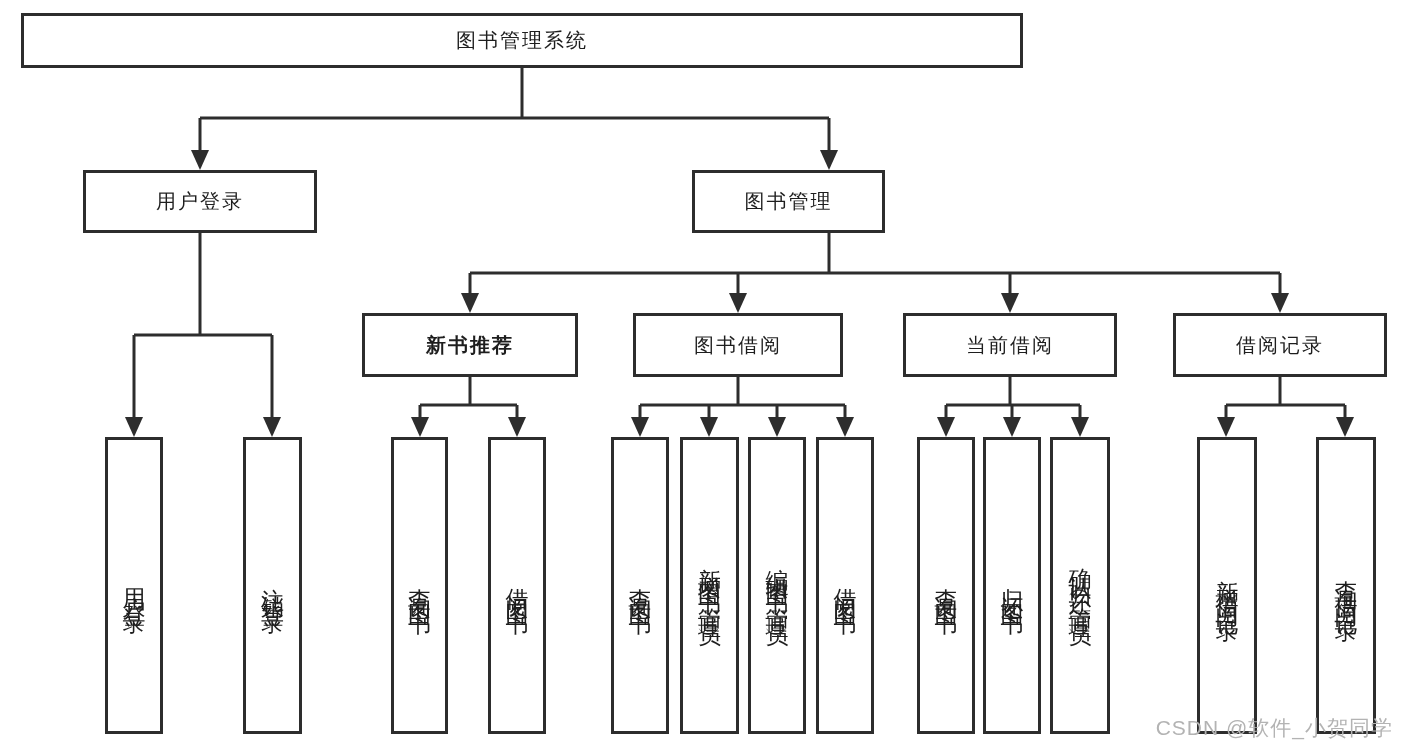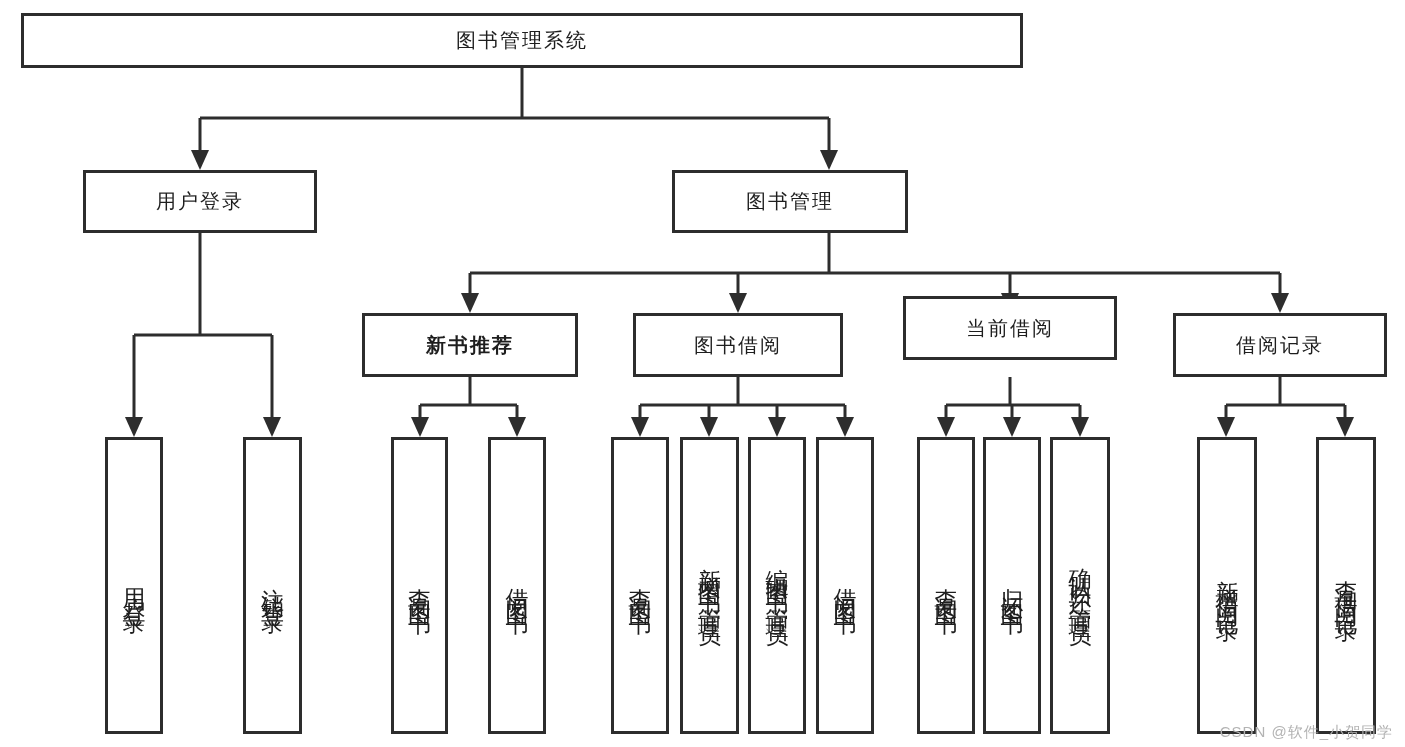--- a/index.html
+++ b/index.html
@@ -44,21 +44,21 @@
     writing-mode: vertical-rl;
     text-orientation: mixed;
     letter-spacing: 8px;
     line-height: 1;
     max-height: 284px;
   }
   .watermark {
     position: absolute;
     right: 12px;
     bottom: 5px;
-    font-size: 15px;
+    font-size: 21px;
     color: #b3b3b3;
     letter-spacing: 1px;
     z-index: 3;
     white-space: nowrap;
   }
 </style>
 </head>
 <body>
 
 <div class="canvas">
@@ -139,31 +139,31 @@
     </g>
   </svg>
 
   <div class="node h" style="left:21px; top:13px; width:1002px; height:55px;">
     <span>图书管理系统</span>
   </div>
 
   <div class="node h" style="left:83px; top:170px; width:234px; height:63px;">
     <span>用户登录</span>
   </div>
-  <div class="node h" style="left:672px; top:170px; width:236px; height:63px;">
+  <div class="node h" style="left:692px; top:170px; width:193px; height:63px;">
     <span>图书管理</span>
   </div>
 
   <div class="node h" style="left:362px; top:313px; width:216px; height:64px;font-weight:bold;">
     <span>新书推荐</span>
   </div>
   <div class="node h" style="left:633px; top:313px; width:210px; height:64px;">
     <span>图书借阅</span>
   </div>
-  <div class="node h" style="left:903px; top:296px; width:214px; height:64px;">
+  <div class="node h" style="left:903px; top:313px; width:214px; height:64px;">
     <span>当前借阅</span>
   </div>
   <div class="node h" style="left:1173px; top:313px; width:214px; height:64px;">
     <span>借阅记录</span>
   </div>
 
   <div class="node v" style="left:105px; top:437px; width:58px; height:297px;">
     <span class="vtext">用户登录</span>
   </div>
   <div class="node v" style="left:243px; top:437px; width:59px; height:297px;">

